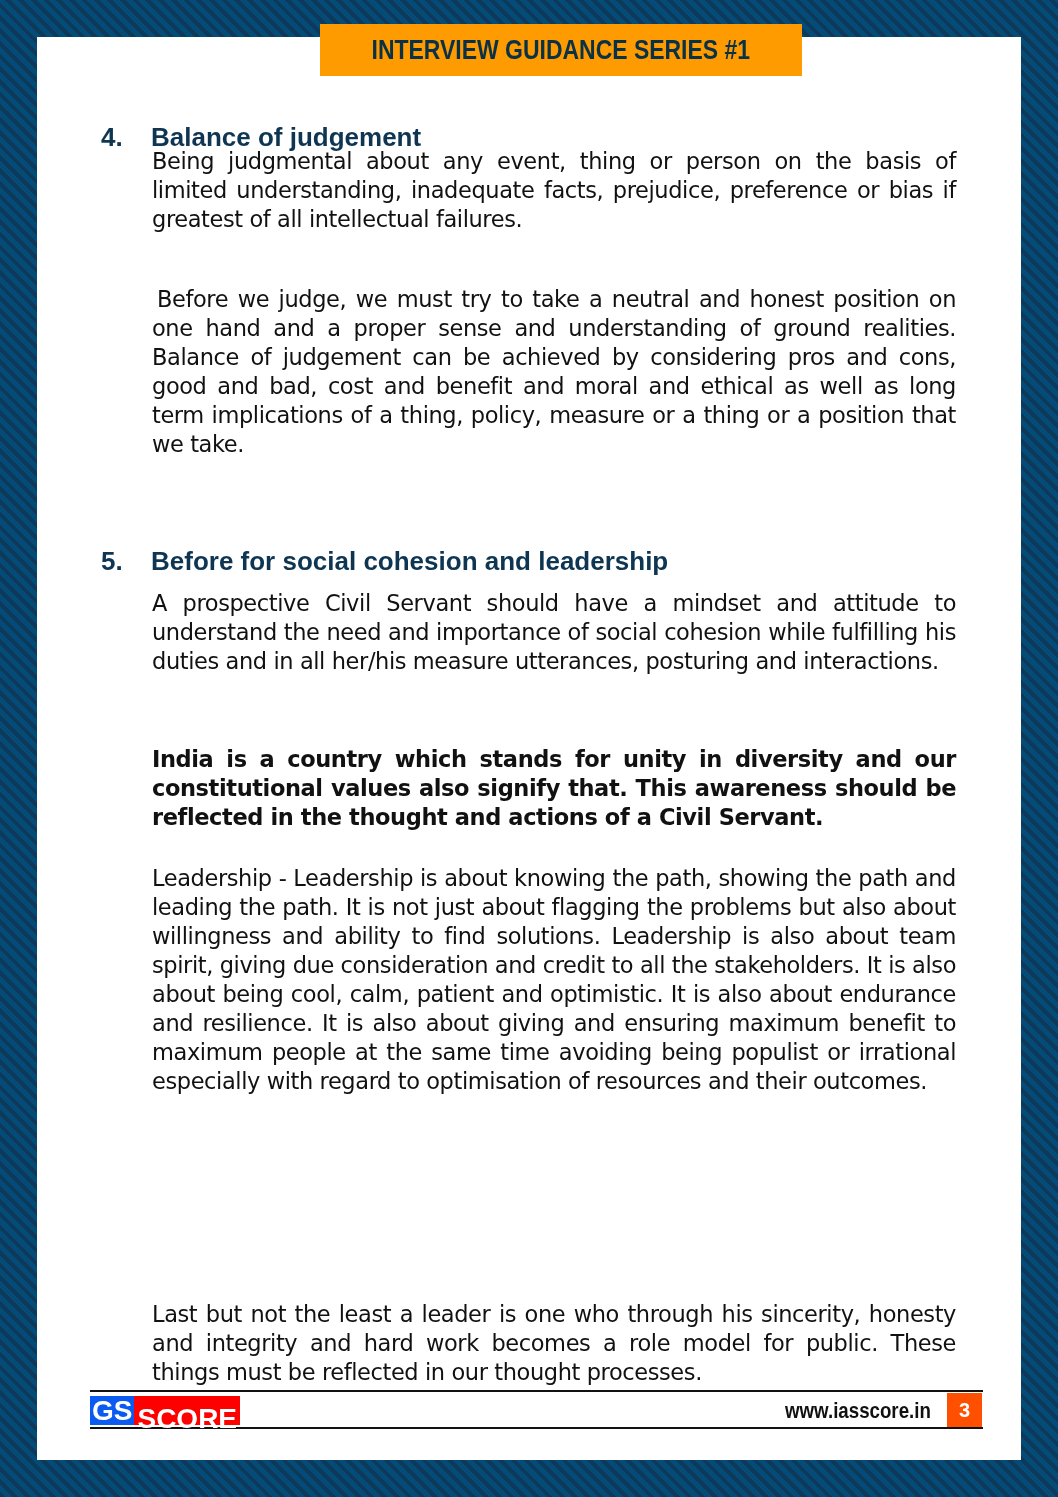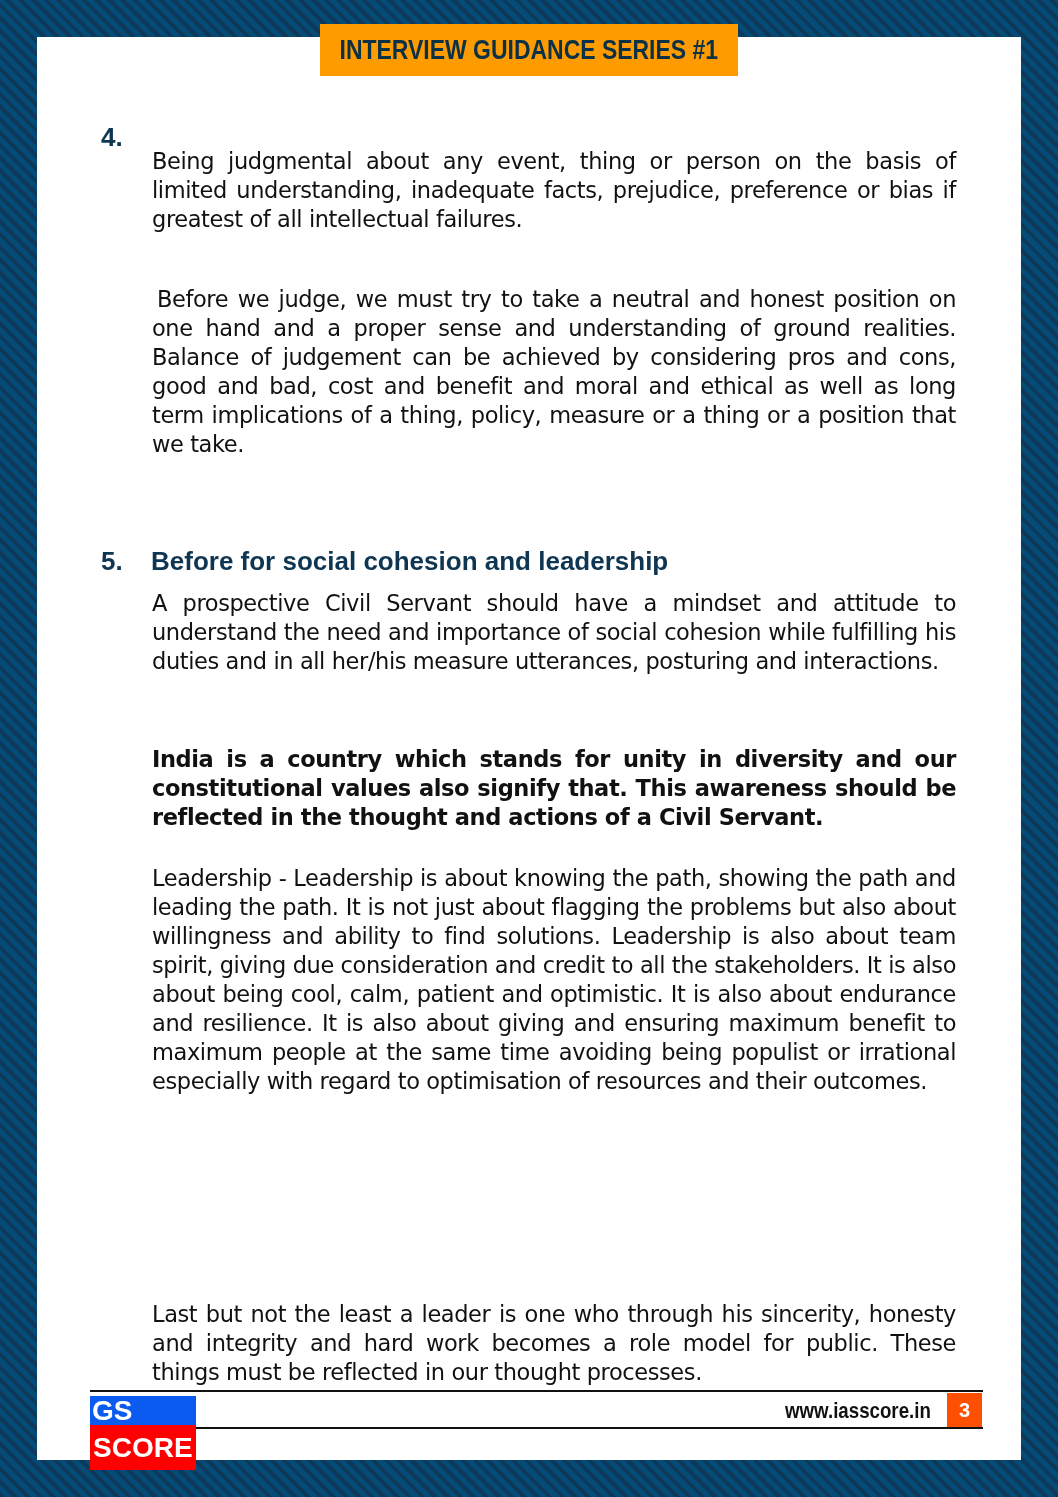--- a/index.html
+++ b/index.html
@@ -6,59 +6,60 @@
   body {
     width: 1058px; height: 1497px; position: relative; overflow: hidden;
     background: repeating-linear-gradient(45deg, #0d3a5a 0px, #0d3a5a 4px, #054b78 4px, #054b78 9px);
     font-family: "Liberation Sans", sans-serif;
   }
   .page {
     position: absolute; left: 37px; top: 37px; width: 984px; height: 1423px;
     background: #ffffff;
   }
   .banner {
-    position: absolute; left: 320px; top: 24px; width: 418px; height: 52px;
+    position: absolute; left: 320px; top: 24px; width: 482px; height: 52px;
     background: #fd9b00; z-index: 2;
     display: flex; align-items: center; justify-content: center;
   }
   .banner span {
     font-family: "Liberation Sans", sans-serif; font-weight: bold;
     font-size: 28px; color: #0b3146; letter-spacing: 0px;
     transform: scaleX(0.82); white-space: nowrap;
   }
   .content { position: absolute; left: 0; top: 0; width: 1058px; }
   .heading {
     position: absolute; left: 101px; font-weight: bold; font-size: 26px; color: #0e3552;
     display: flex;
   }
   .heading .num { width: 50px; }
   .para {
     position: absolute; left: 152px; width: 804px;
     font-family: "DejaVu Sans", sans-serif; font-size: 22.5px; line-height: 29px;
     color: #111; text-align: justify; letter-spacing: -0.4px; word-spacing: 0px;
   }
   .footer-line { position: absolute; left: 90px; width: 893px; height: 2px; background: #111; }
-  .logo { position: absolute; left: 90px; top: 1396px; height: 29px; display: flex; font-weight: bold; font-size: 28px; line-height: 29px; flex-direction: column; }
+  .logo { position: absolute; left: 90px; top: 1396px; height: 29px; display: flex; font-weight: bold; font-size: 28px; line-height: 29px; }
   .logo .gs { background: #0b5bf0; color: #fff; padding: 0 2px; }
   .logo .score { background: #ff0000; color: #fff; padding: 8px 3px; }
   .url { position: absolute; left: 785px; top: 1398px; font-weight: bold; font-size: 22px; color: #111; transform: scaleX(0.85); transform-origin: left; }
   .pagenum { position: absolute; left: 947px; top: 1393px; width: 35px; height: 34px; background: #ff4f00; color: #fff; font-weight: bold; font-size: 20px; display: flex; align-items: center; justify-content: center; }
 </style>
 </head>
 <body>
 
 <div class="page"></div>
 
 <div class="banner">
   <span>INTERVIEW GUIDANCE SERIES #1</span>
 </div>
 
 <div class="content">
   <div class="heading" style="top:122px;">
     <span class="num">4.</span>
+    <span>Balance of judgement</span>
   </div>
   <p class="para" style="top:147px; margin:0;">Being judgmental about any event, thing or person on the basis of limited understanding, inadequate facts, prejudice, preference or bias if greatest of all intellectual failures.</p>
   <p class="para" style="top:285px; margin:0; text-indent:5px;">Before we judge, we must try to take a neutral and honest position on one hand and a proper sense and understanding of ground realities. Balance of judgement can be achieved by considering pros and cons, good and bad, cost and benefit and moral and ethical as well as long term implications of a thing, policy, measure or a thing or a position that we take.</p>
 
   <div class="heading" style="top:546px;">
     <span class="num">5.</span>
     <span>Before for social cohesion and leadership</span>
   </div>
   <p class="para" style="top:589px; margin:0;">A prospective Civil Servant should have a mindset and attitude to understand the need and importance of social cohesion while fulfilling his duties and in all her/his measure utterances, posturing and interactions.</p>
   <p class="para" style="top:745px; margin:0;font-weight:bold;">India is a country which stands for unity in diversity and our constitutional values also signify that. This awareness should be reflected in the thought and actions of a Civil Servant.</p>

